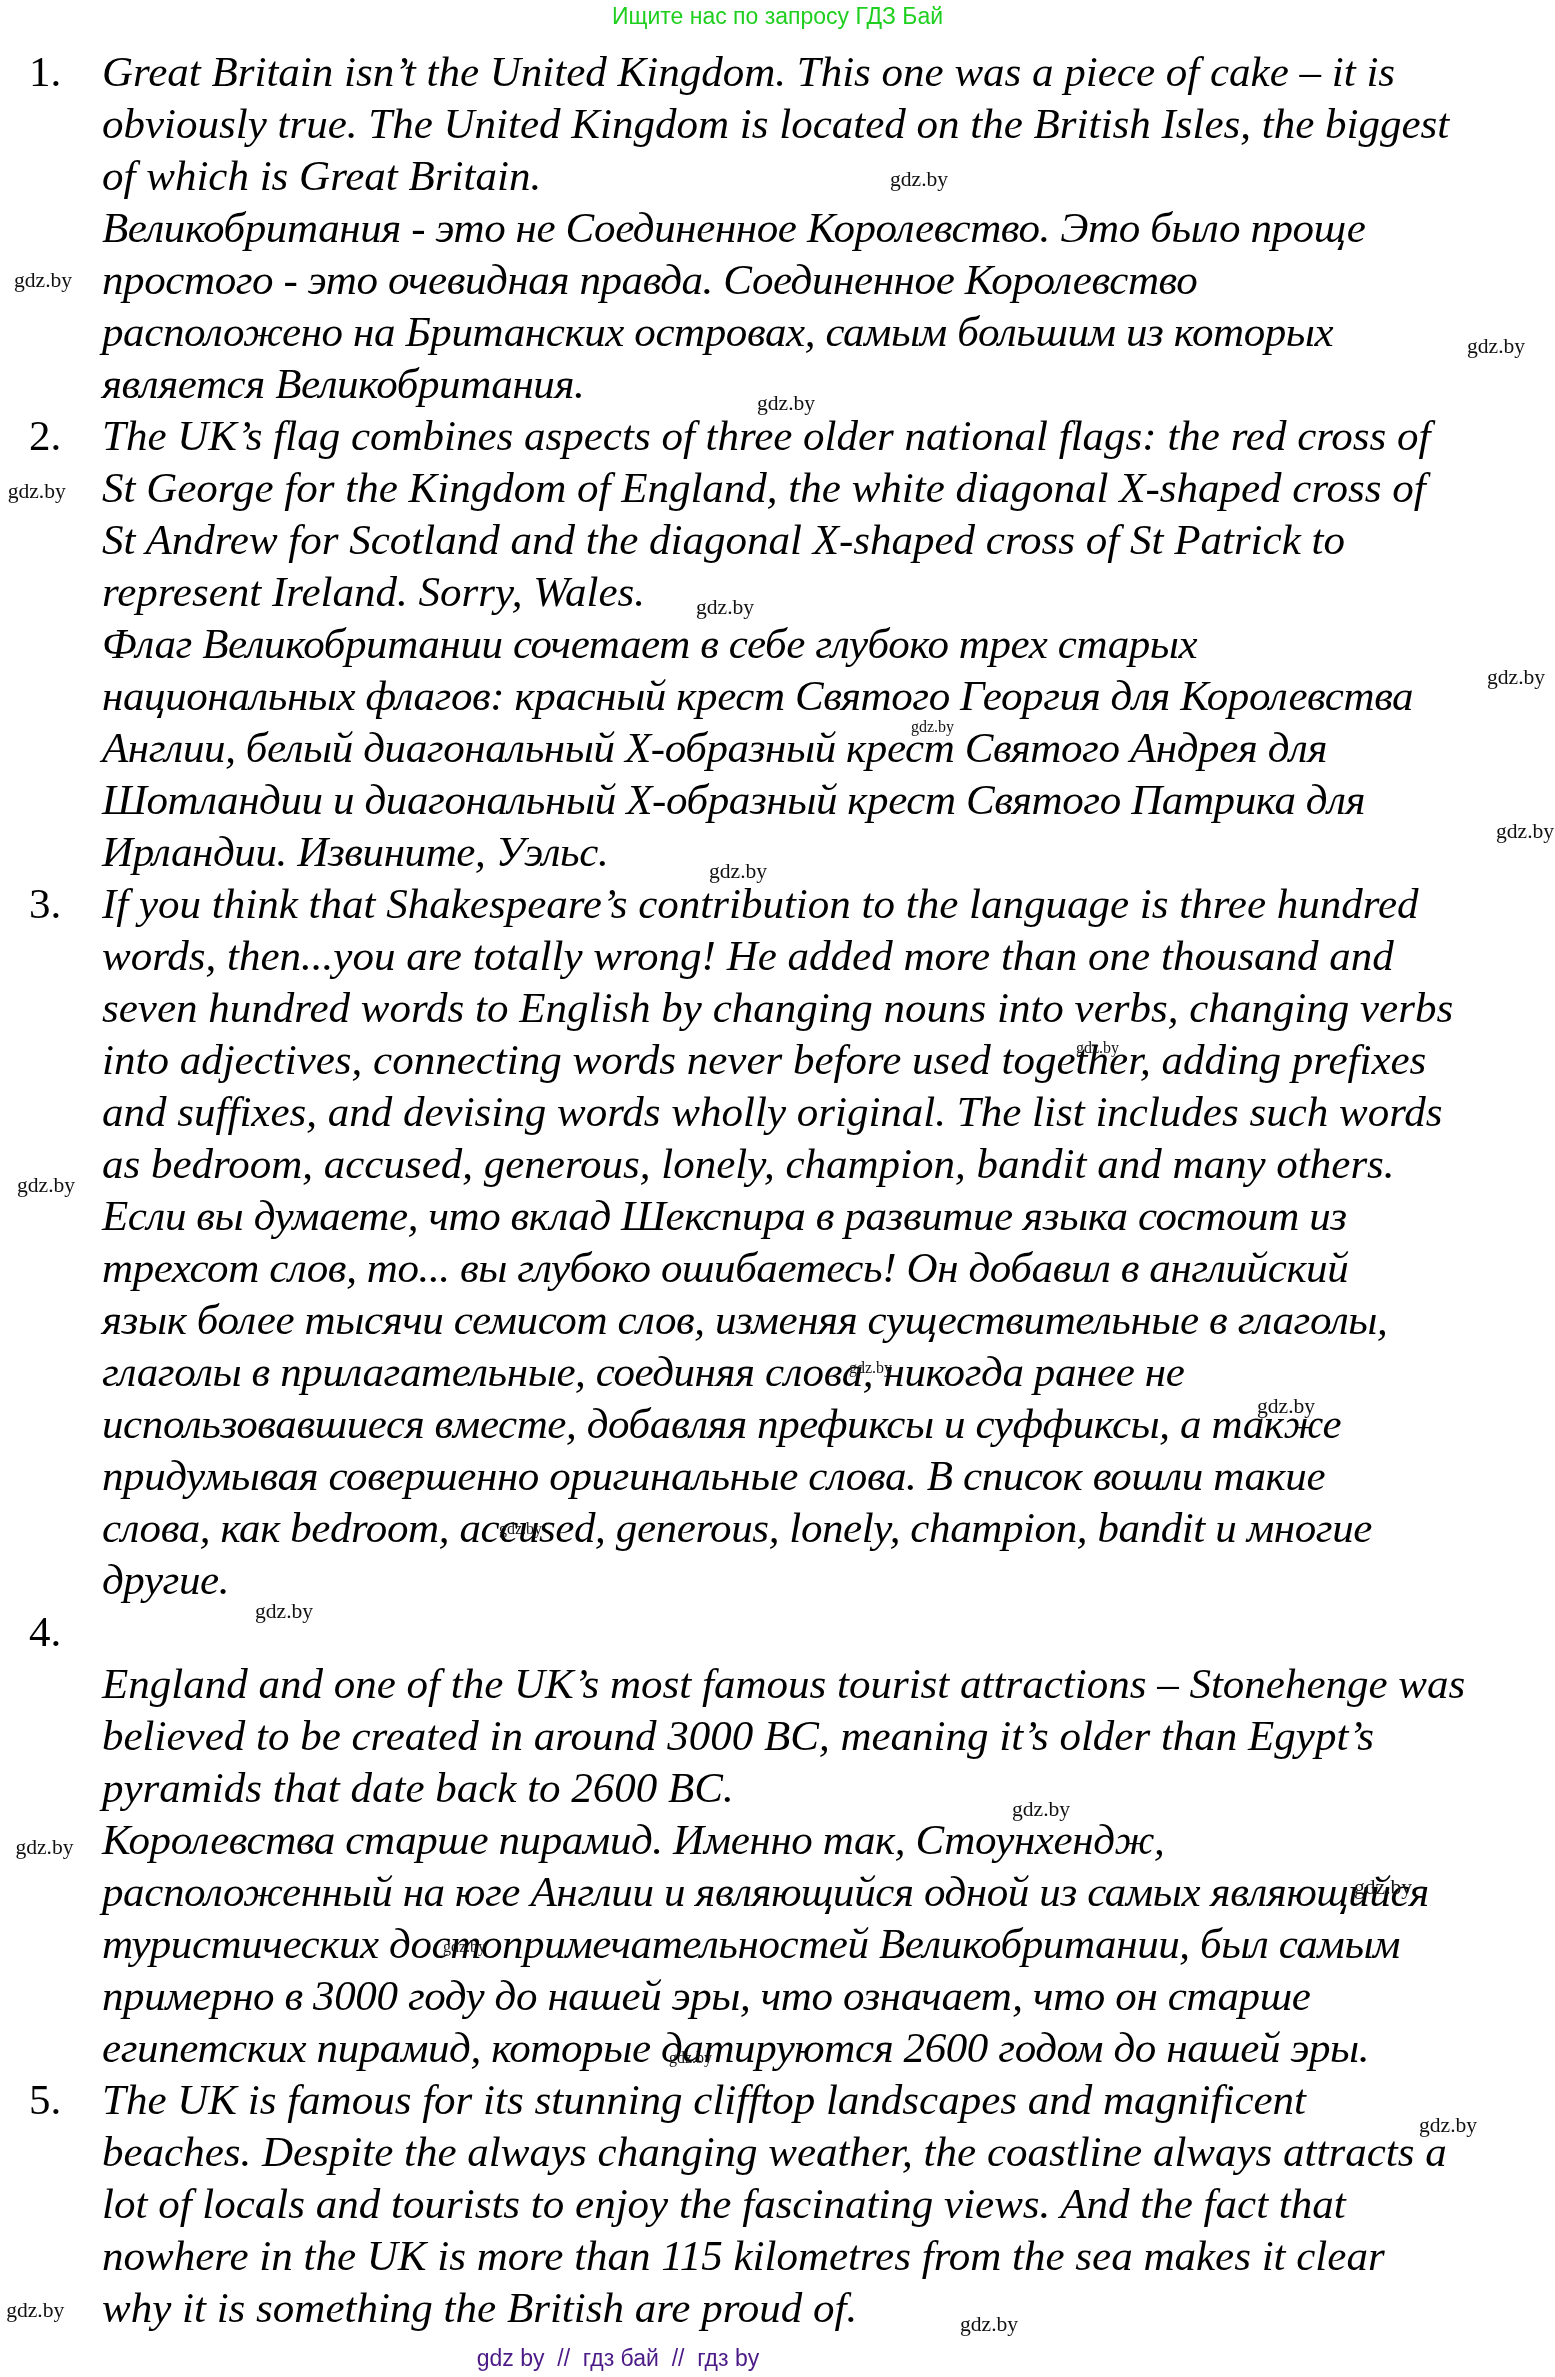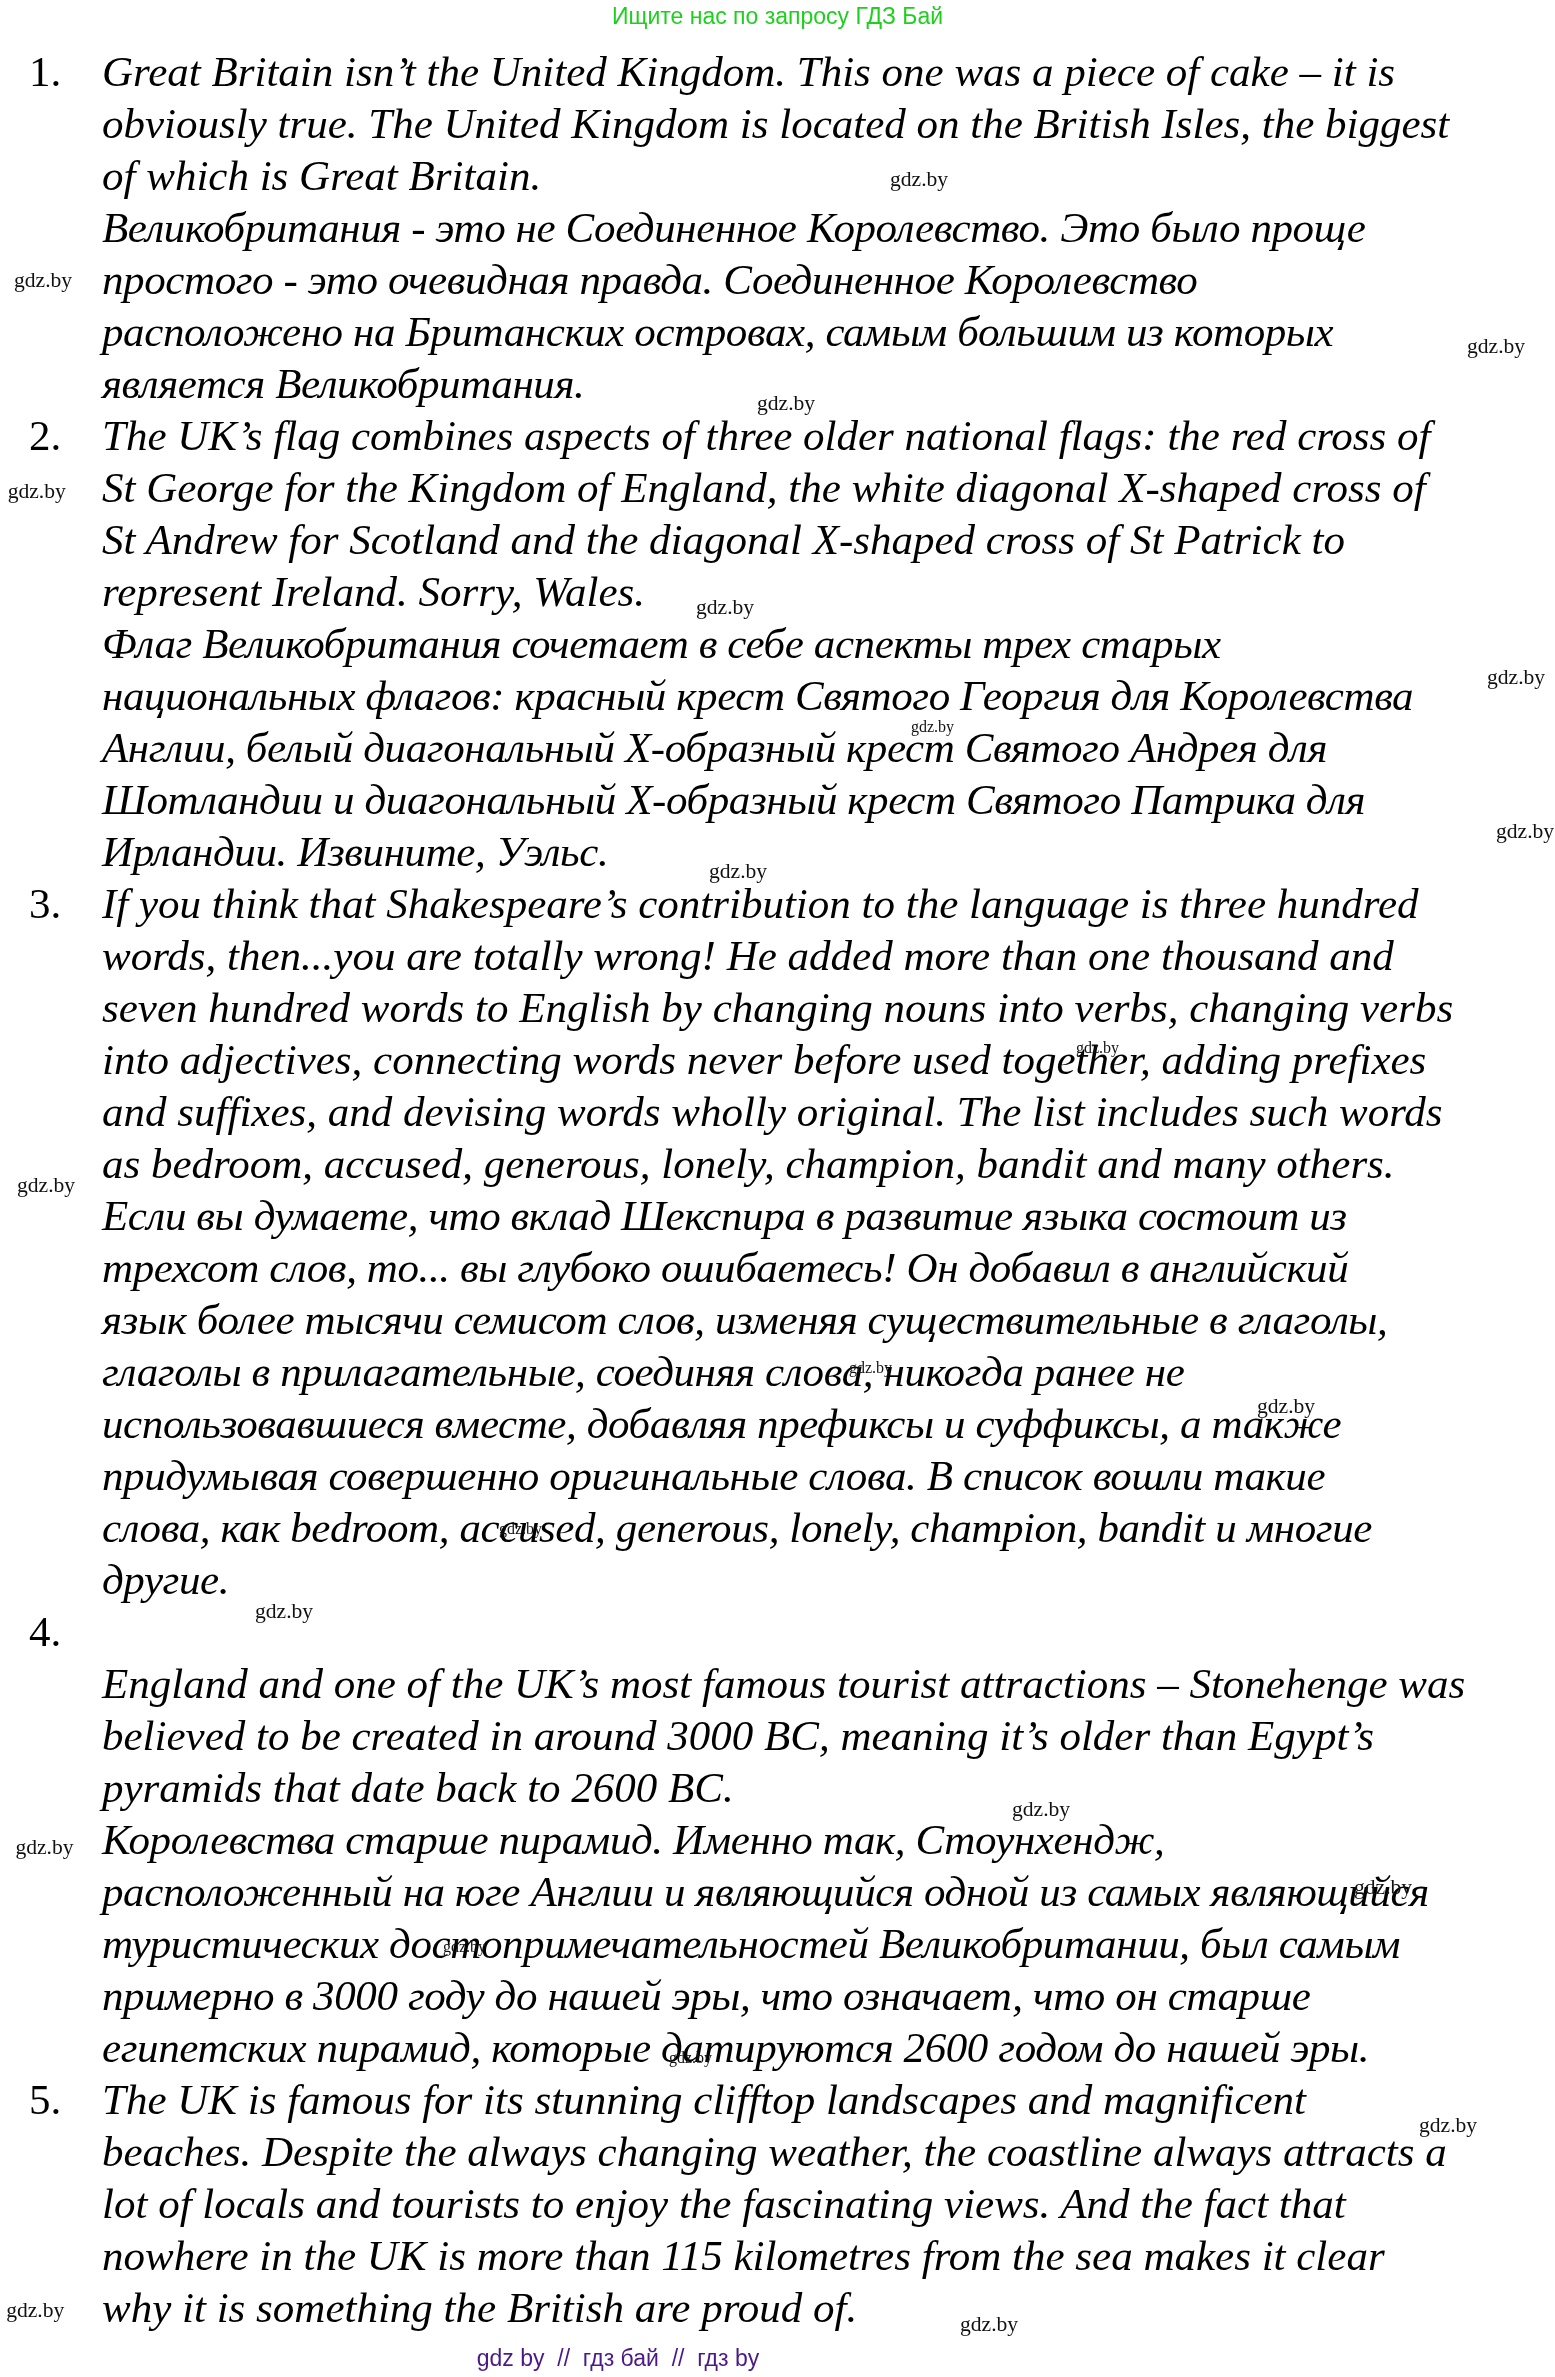--- a/index.html
+++ b/index.html
@@ -65,21 +65,21 @@
   <div class="line">
       <span class="txt">St George for the Kingdom of England, the white diagonal X-shaped cross of</span>
     </div>
   <div class="line">
       <span class="txt">St Andrew for Scotland and the diagonal X-shaped cross of St Patrick to</span>
     </div>
   <div class="line">
       <span class="txt">represent Ireland. Sorry, Wales.</span>
     </div>
   <div class="line ru">
-      <span class="txt">Флаг Великобритания сочетает в себе аспекты трех старых</span>
+      <span class="txt">Флаг Великобритании сочетает в себе глубоко трех старых</span>
     </div>
   <div class="line ru">
       <span class="txt">национальных флагов: красный крест Святого Георгия для Королевства</span>
     </div>
   <div class="line ru">
       <span class="txt">Англии, белый диагональный X-образный крест Святого Андрея для</span>
     </div>
   <div class="line ru">
       <span class="txt">Шотландии и диагональный X-образный крест Святого Патрика для</span>
     </div>

